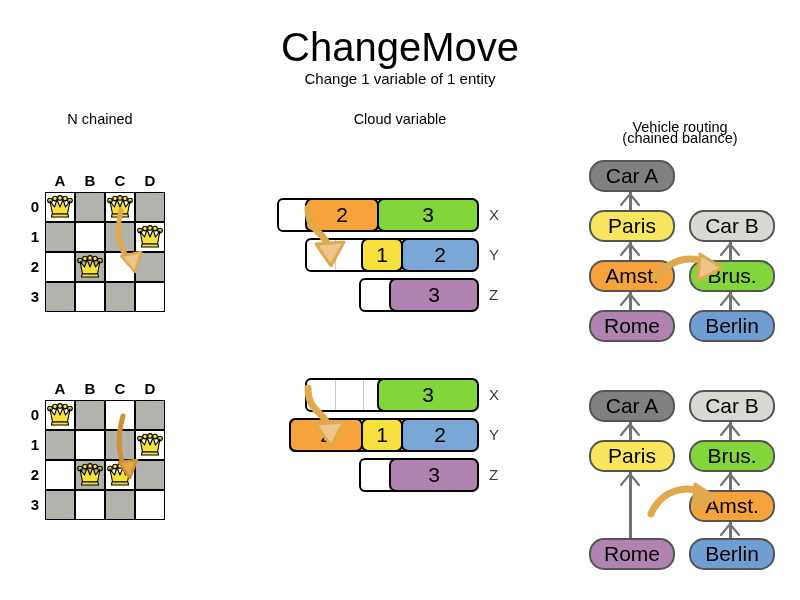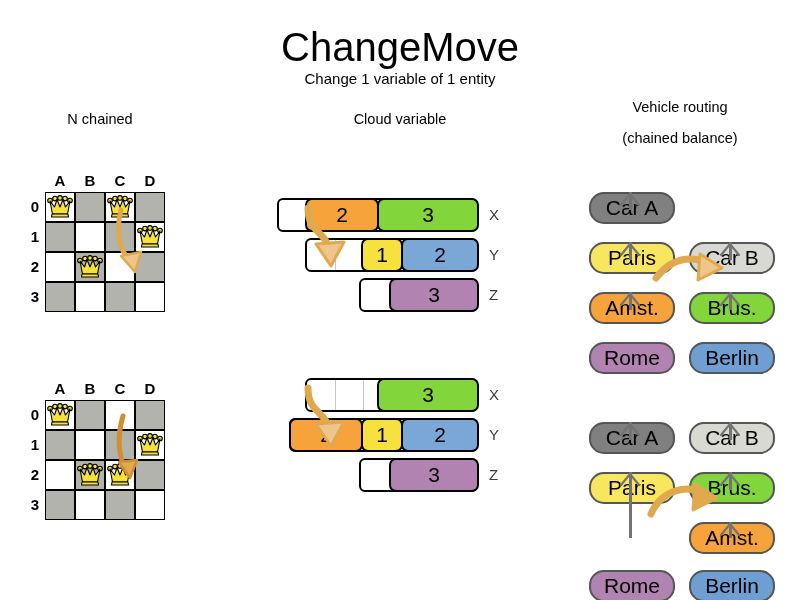--- a/index.html
+++ b/index.html
@@ -38,37 +38,37 @@
      border:2px solid #000;border-radius:6px;background:#fff;}
   .cloudbar .seg{position:absolute;top:-2px;height:34px;box-sizing:border-box;
      border:2px solid #000;border-radius:7px;
      font-size:21px;text-align:center;line-height:30px;color:#000;}
   .cloudbar .divider{position:absolute;top:0px;width:1px;height:30px;background:#c8c8c8;}
   .cloud-label{position:absolute;font-size:15px;color:#3b3b3b;line-height:34px;}
 
   
   .rbox{position:absolute;width:86px;height:32px;box-sizing:border-box;
       border:2px solid #555;border-radius:15px;
-      font-size:21px;text-align:center;line-height:28px;color:#000;margin-top:32px;}
+      font-size:21px;text-align:center;line-height:28px;color:#000;}
   .rlink{position:absolute;width:3px;background:#737373;}
   .rarrowhead{position:absolute;width:20px;height:12px;}
 
   
   .movearrow{position:absolute;}
   .movearrow svg{display:block;overflow:visible;}
 </style>
 </head>
 <body>
 
 <div id="main-title">ChangeMove</div>
 <div id="sub-title">Change 1 variable of 1 entity</div>
 
 <div class="section-title" style="left:20px;top:110px;width:160px;">N chained</div>
 <div class="section-title" style="left:320px;top:110px;width:160px;">Cloud variable</div>
-<div class="section-title" style="left:600px;top:98px;width:160px;">Vehicle routing</div>
+<div class="section-title" style="left:600px;top:118px;width:160px;">Vehicle routing</div>
 <div class="section-title" style="left:600px;top:129px;width:160px;">(chained balance)</div>
 
 <div class="board" id="board-before" style="left:45px;top:192px;">
     <div class="colh" style="left: 0px;">A</div>
     <div class="colh" style="left: 30px;">B</div>
     <div class="colh" style="left: 60px;">C</div>
     <div class="colh" style="left: 90px;">D</div>
     <div class="rowh" style="top: 0px;">0</div>
     <div class="rowh" style="top: 30px;">1</div>
     <div class="rowh" style="top: 60px;">2</div>

